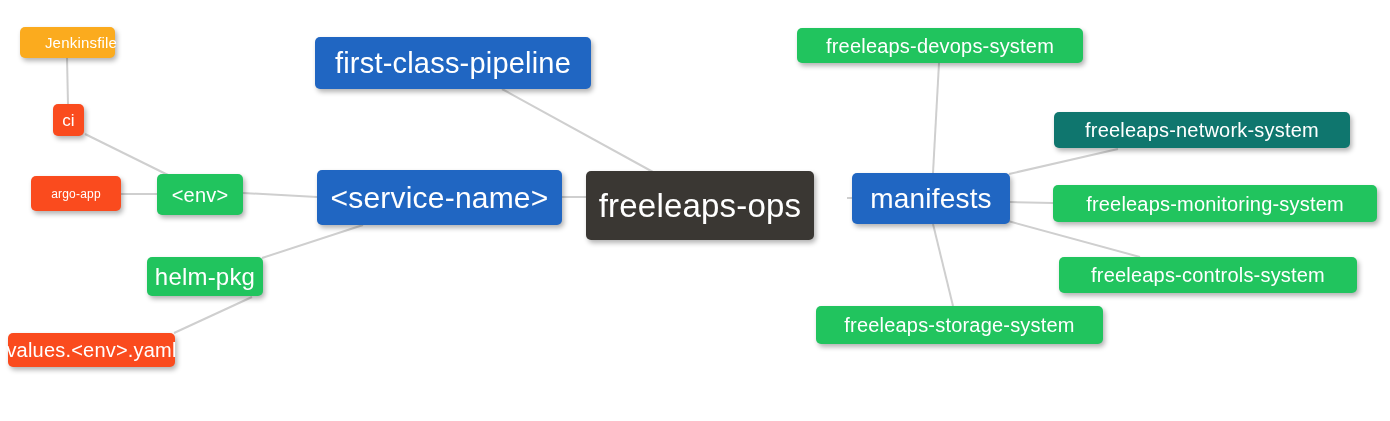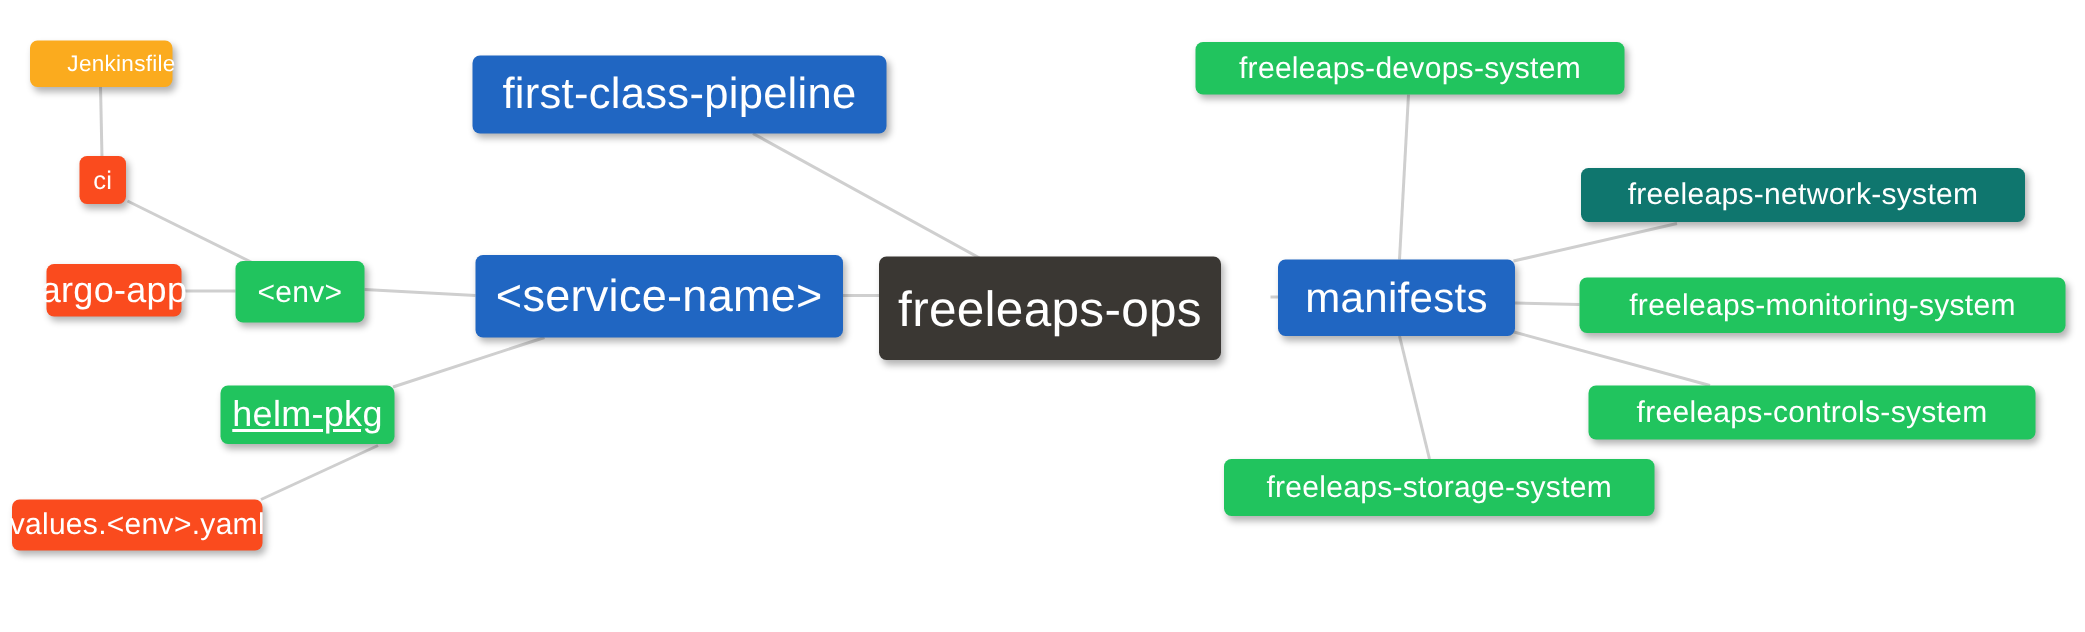--- a/index.html
+++ b/index.html
@@ -61,27 +61,27 @@
       <line x1="1008" y1="221" x2="1140" y2="257" stroke="#cfcfcf" stroke-width="2"></line>
       <line x1="933" y1="224" x2="953" y2="306" stroke="#cfcfcf" stroke-width="2"></line>
     </svg>
 
   <div class="node" style="left: 20px; top: 27px; width: 95px; height: 31px; background: rgb(251, 171, 30); font-size: 15px; color: rgb(255, 255, 255); padding-left: 27px;">
       <span>Jenkinsfile</span>
     </div>
   <div class="node" style="left: 53px; top: 104px; width: 31px; height: 32px; background: rgb(250, 75, 30); font-size: 17px; color: rgb(255, 255, 255);">
       <span>ci</span>
     </div>
-  <div class="node" style="left: 31px; top: 176px; width: 90px; height: 35px; background: rgb(250, 75, 30); font-size: 24px; color: rgb(255, 255, 255);">
+  <div class="node" style="left: 31px; top: 176px; width: 90px; height: 35px; background: rgb(250, 75, 30); font-size: 12px; color: rgb(255, 255, 255);">
       <span>argo-app</span>
     </div>
   <div class="node" style="left: 157px; top: 174px; width: 86px; height: 41px; background: rgb(33, 196, 94); font-size: 20px; color: rgb(255, 255, 255);">
       <span>&lt;env&gt;</span>
     </div>
-  <div class="node" style="left: 147px; top: 257px; width: 116px; height: 39px; background: rgb(33, 196, 94); font-size: 24px; color: rgb(255, 255, 255); text-decoration: underline;">
+  <div class="node" style="left: 147px; top: 257px; width: 116px; height: 39px; background: rgb(33, 196, 94); font-size: 24px; color: rgb(255, 255, 255);">
       <span>helm-pkg</span>
     </div>
   <div class="node" style="left: 8px; top: 333px; width: 167px; height: 34px; background: rgb(250, 75, 30); font-size: 20px; color: rgb(255, 255, 255);">
       <span>values.&lt;env&gt;.yaml</span>
     </div>
   <div class="node" style="left: 315px; top: 37px; width: 276px; height: 52px; background: rgb(32, 102, 194); font-size: 29px; color: rgb(255, 255, 255);">
       <span>first-class-pipeline</span>
     </div>
   <div class="node" style="left: 317px; top: 170px; width: 245px; height: 55px; background: rgb(32, 102, 194); font-size: 30px; color: rgb(255, 255, 255);">
       <span>&lt;service-name&gt;</span>

